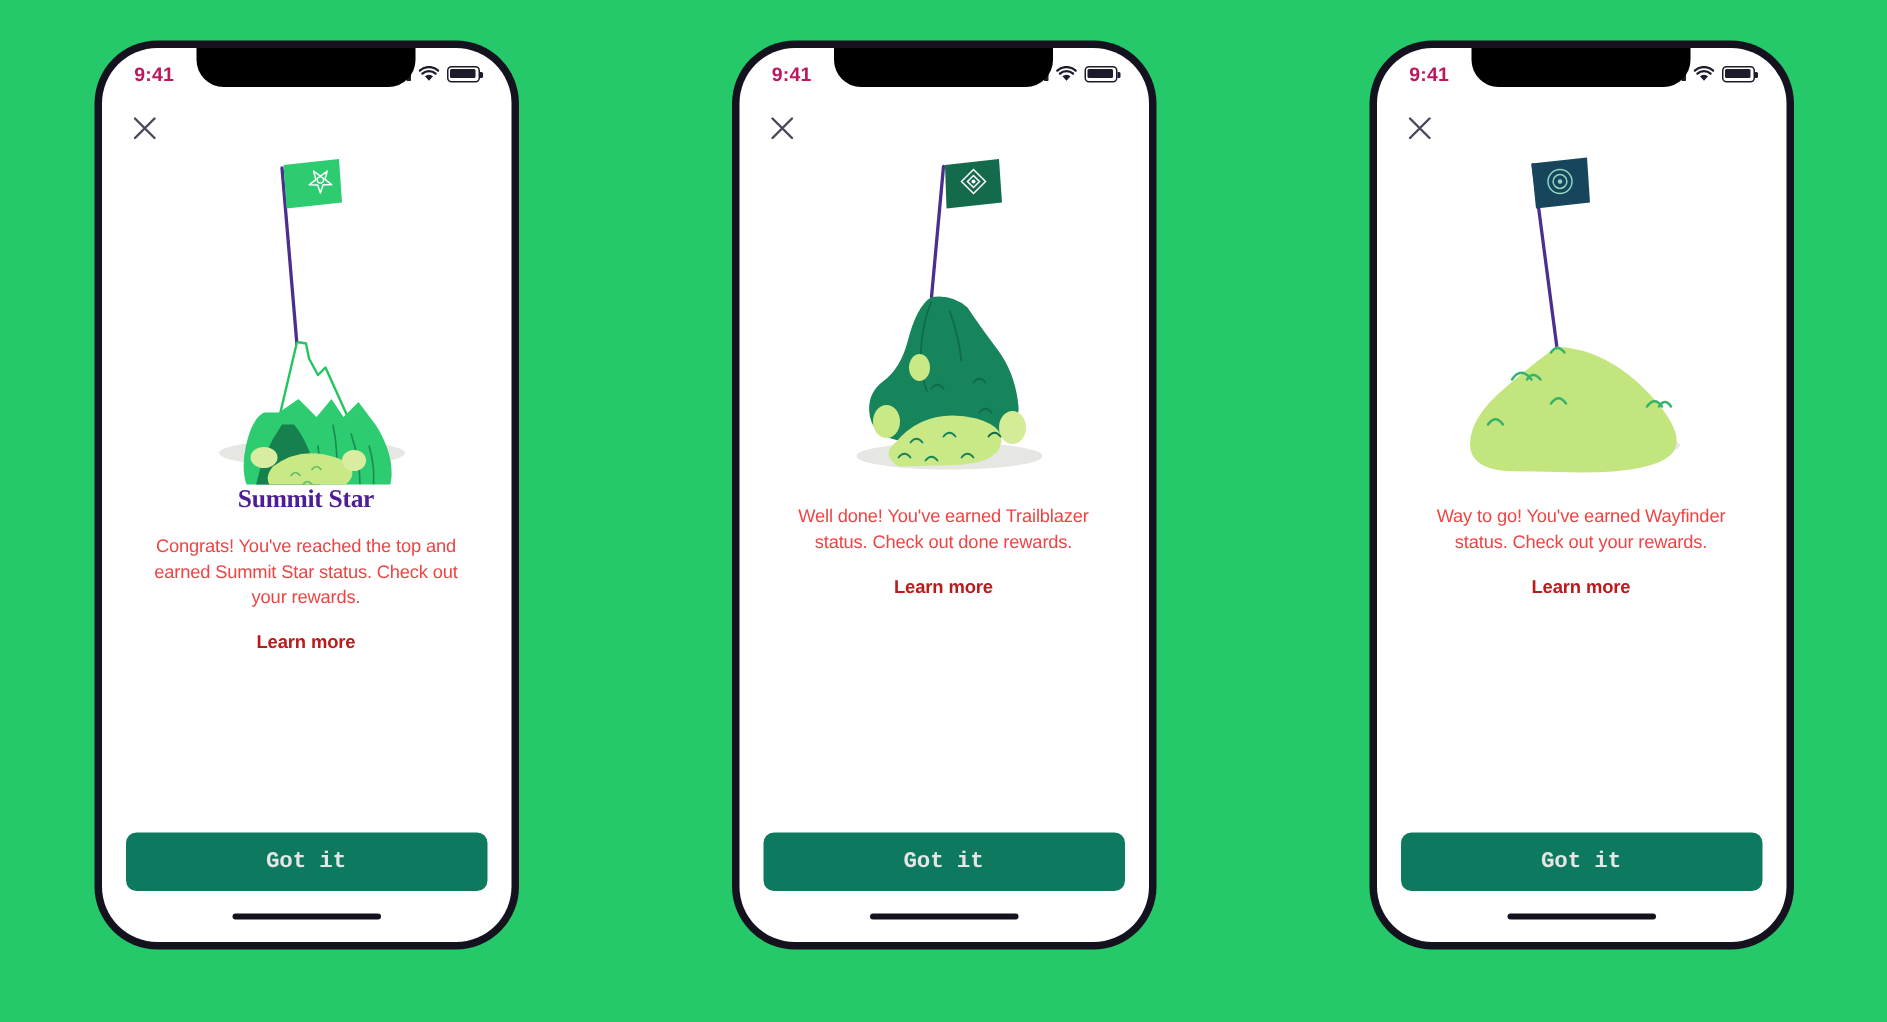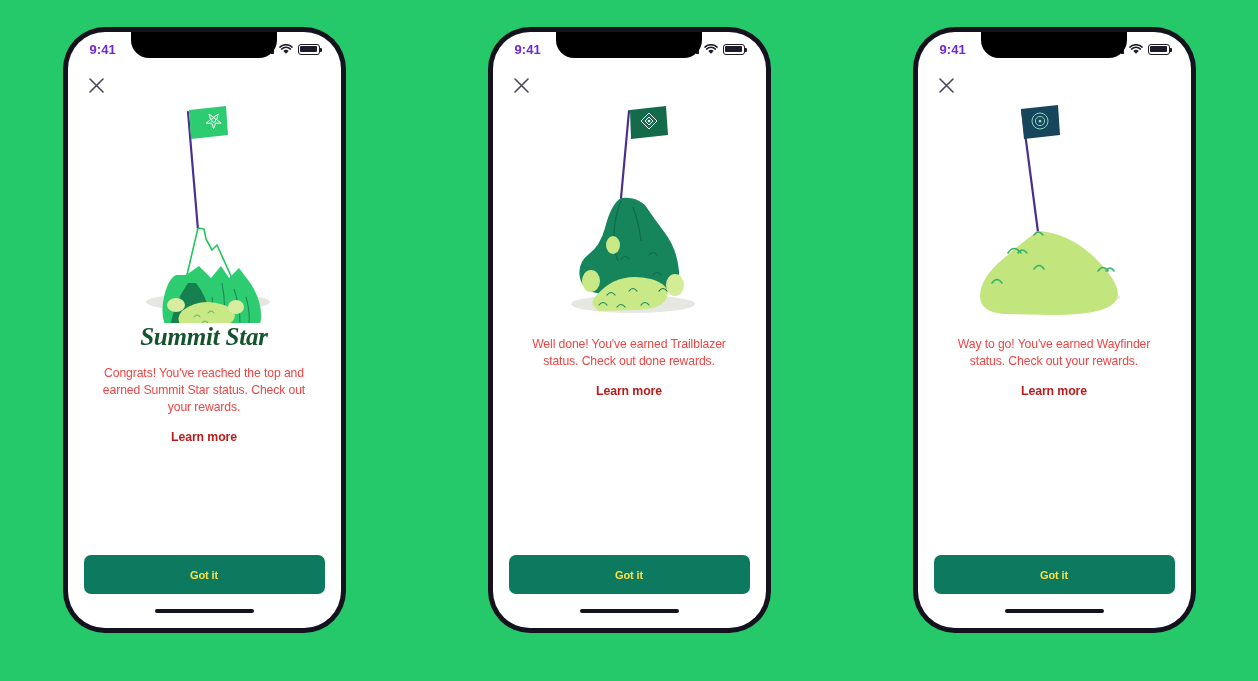--- a/index.html
+++ b/index.html
@@ -66,21 +66,21 @@
     align-items: center;
     justify-content: space-between;
     padding: 0 21px 0 22px;
     z-index: 4;
     flex: 0 0 auto;
   }
 
   .status-time {
     font-size: 13px;
     font-weight: bold;
-    color: #6d28d9;
+    color: #be185d;
     letter-spacing: 0.1px;
   }
 
   .status-icons {
     display: flex;
     align-items: center;
     gap: 5px;
   }
 
   .bars {
@@ -156,26 +156,25 @@
 
   
   .copy {
     flex: 0 0 auto;
     padding: 0 24px;
     text-align: center;
   }
 
   .title {
     font-family: "Liberation Serif", "DejaVu Serif", serif;
-    font-size: 25px;
+    font-size: 17px;
     font-weight: bold;
-    color: #14532d;
+    color: #4c1d95;
     letter-spacing: -0.2px;
     line-height: 1.15;
-    font-style: italic;
   }
 
   .subtitle {
     margin-top: 13px;
     font-size: 12.2px;
     line-height: 1.42;
     color: #ef4444;
     letter-spacing: -0.1px;
   }
 
@@ -197,23 +196,23 @@
     flex: 0 0 auto;
     padding: 0 16px;
   }
 
   .cta {
     width: 100%;
     height: 39px;
     border: none;
     border-radius: 7px;
     background: #0d7a5f;
-    color: #fde047;
-    font-family: Liberation Sans, sans-serif;
-    font-size: 11px;
+    color: #e5e5e5;
+    font-family: Liberation Mono, monospace;
+    font-size: 15px;
     font-weight: bold;
     letter-spacing: -0.1px;
     cursor: pointer;
   }
 
   .home-wrap {
     flex: 0 0 auto;
     height: 34px;
     display: flex;
     align-items: center;

